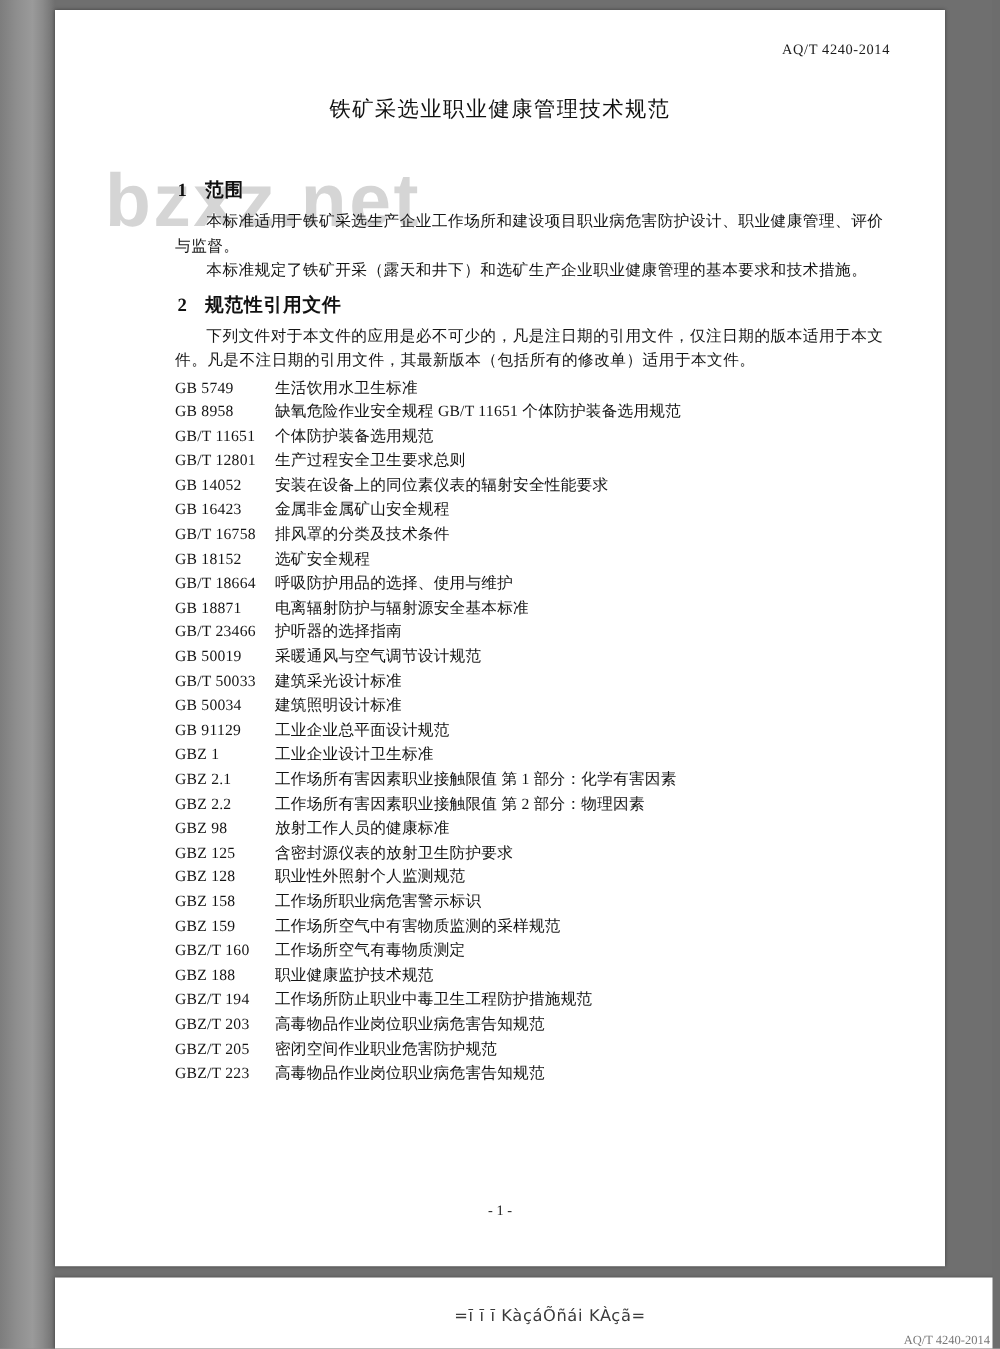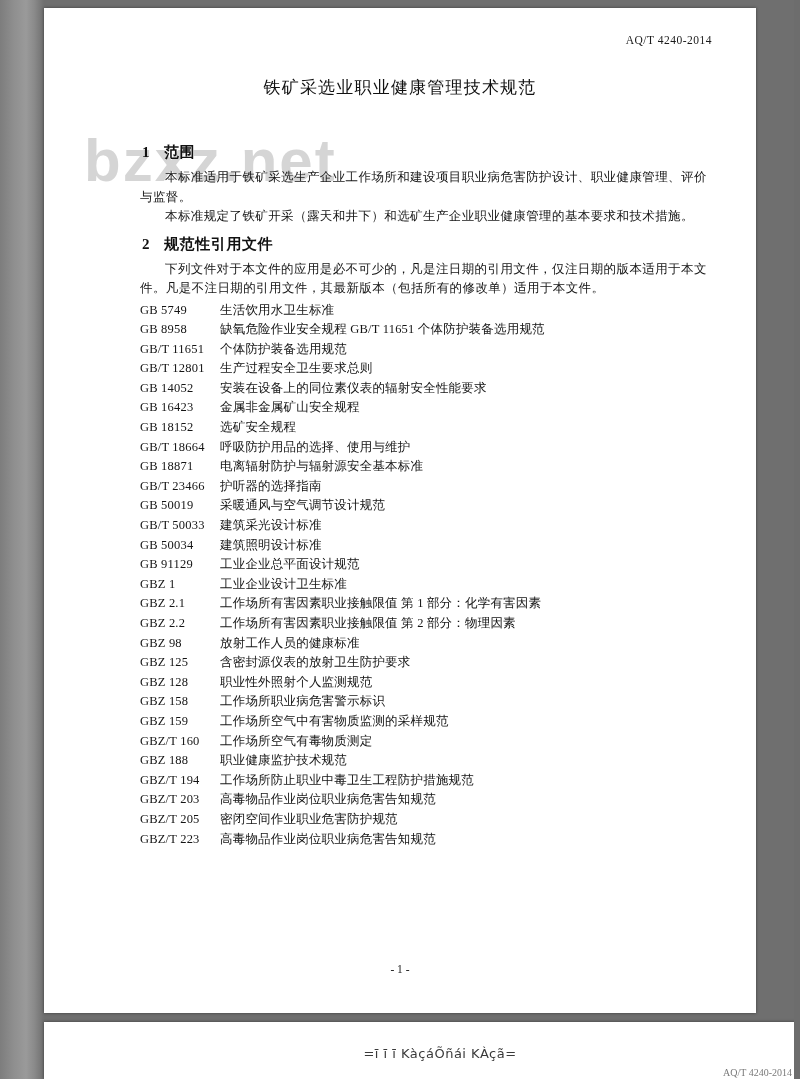--- a/index.html
+++ b/index.html
@@ -186,20 +186,21 @@
         </div>
         <p class="para">下列文件对于本文件的应用是必不可少的，凡是注日期的引用文件，仅注日期的版本适用于本文件。凡是不注日期的引用文件，其最新版本（包括所有的修改单）适用于本文件。</p>
 
         <ul class="ref-list">
           <li><span class="ref-code">GB 5749</span><span class="ref-title">生活饮用水卫生标准</span></li>
           <li><span class="ref-code">GB 8958</span><span class="ref-title">缺氧危险作业安全规程 GB/T 11651  个体防护装备选用规范</span></li>
           <li><span class="ref-code">GB/T 11651</span><span class="ref-title">个体防护装备选用规范</span></li>
           <li><span class="ref-code">GB/T 12801</span><span class="ref-title">生产过程安全卫生要求总则</span></li>
           <li><span class="ref-code">GB 14052</span><span class="ref-title">安装在设备上的同位素仪表的辐射安全性能要求</span></li>
           <li><span class="ref-code">GB 16423</span><span class="ref-title">金属非金属矿山安全规程</span></li>
+          <li><span class="ref-code">GB/T 16758</span><span class="ref-title">排风罩的分类及技术条件</span></li>
           <li><span class="ref-code">GB 18152</span><span class="ref-title">选矿安全规程</span></li>
           <li><span class="ref-code">GB/T 18664</span><span class="ref-title">呼吸防护用品的选择、使用与维护</span></li>
           <li><span class="ref-code">GB 18871</span><span class="ref-title">电离辐射防护与辐射源安全基本标准</span></li>
           <li><span class="ref-code">GB/T 23466</span><span class="ref-title">护听器的选择指南</span></li>
           <li><span class="ref-code">GB 50019</span><span class="ref-title">采暖通风与空气调节设计规范</span></li>
           <li><span class="ref-code">GB/T 50033</span><span class="ref-title">建筑采光设计标准</span></li>
           <li><span class="ref-code">GB 50034</span><span class="ref-title">建筑照明设计标准</span></li>
           <li><span class="ref-code">GB 91129</span><span class="ref-title">工业企业总平面设计规范</span></li>
           <li><span class="ref-code">GBZ 1</span><span class="ref-title">工业企业设计卫生标准</span></li>
           <li><span class="ref-code">GBZ 2.1</span><span class="ref-title">工作场所有害因素职业接触限值  第 1 部分：化学有害因素</span></li>

